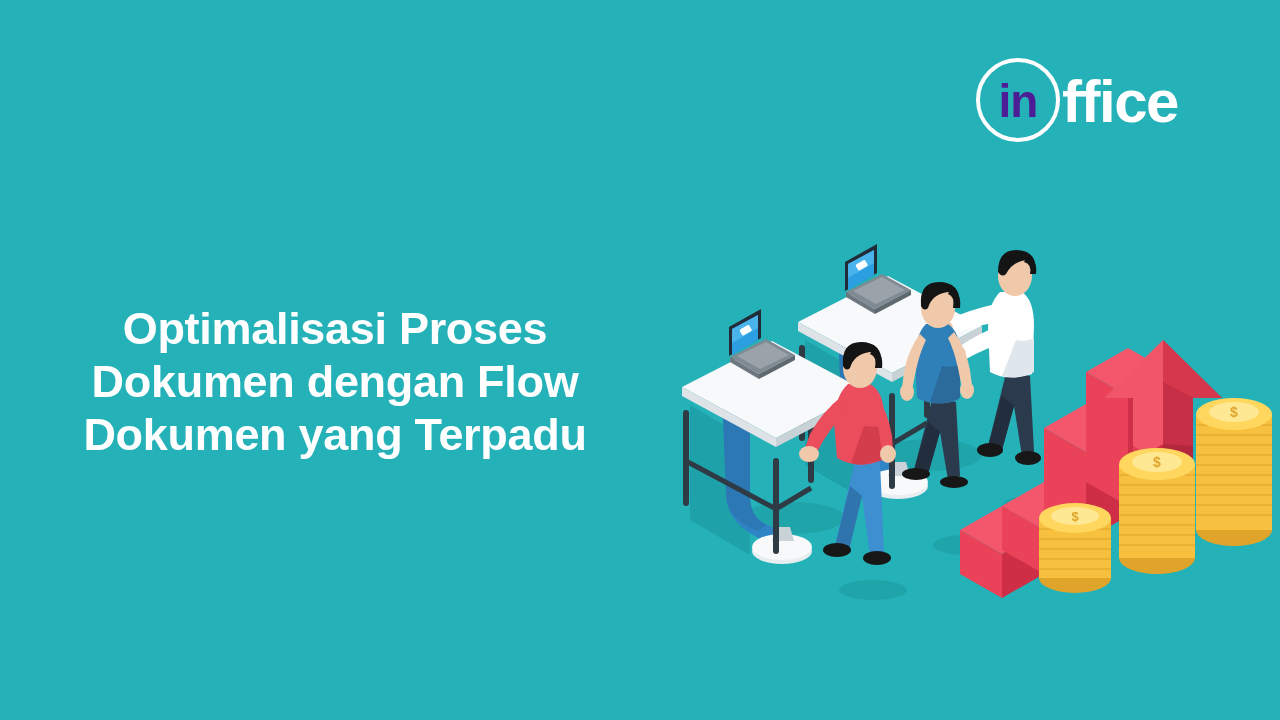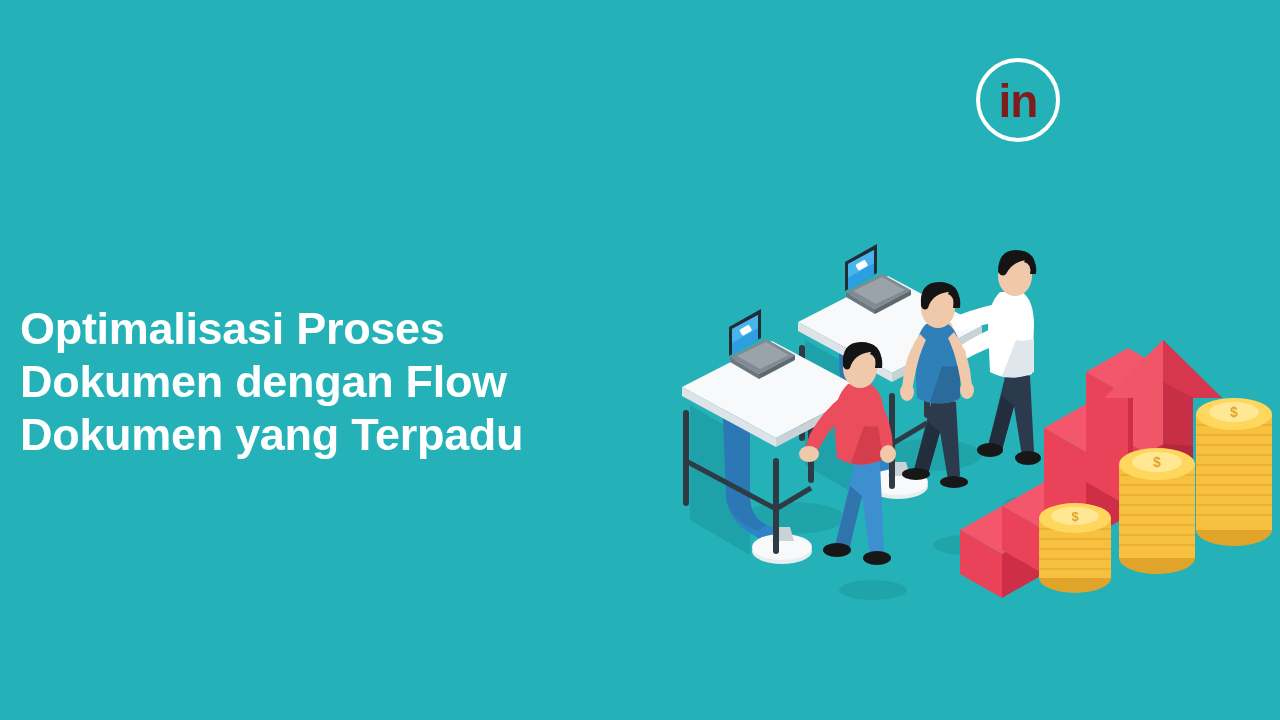--- a/index.html
+++ b/index.html
@@ -31,21 +31,21 @@
   .logo-mark {
     width: 84px;
     height: 84px;
     border: 4px solid #ffffff;
     border-radius: 50%;
     display: flex;
     align-items: center;
     justify-content: center;
   }
   .logo-mark-text {
-    color: #7f1d1d;
+    color: #4c1d95;
     font-size: 46px;
     font-weight: bold;
     line-height: 1;
     letter-spacing: -1px;
     transform: translateY(1px);
   }
   .logo-word {
     color: #ffffff;
     font-size: 60px;
     font-weight: bold;
@@ -54,21 +54,21 @@
     margin-left: 2px;
     transform: translateY(2px);
   }
 
   
   .headline {
     position: absolute;
     left: 20px;
     top: 272px;
     width: 630px;
-    text-align: left;
+    text-align: center;
     color: #ffffff;
     font-size: 45px;
     font-weight: bold;
     line-height: 53px;
     letter-spacing: -0.3px;
   }
   .headline .ln { display: block; white-space: nowrap; }
 
   
   .illustration {
@@ -82,20 +82,21 @@
 </style>
 </head>
 <body>
 
 <div class="banner" style="background: rgb(36, 178, 184);">
 
   <div class="logo">
     <div class="logo-mark">
       <span class="logo-mark-text">in</span>
     </div>
+    <span class="logo-word">ffice</span>
   </div>
 
   <h1 class="headline">
     <span class="ln">Optimalisasi Proses</span>
     <span class="ln">Dokumen dengan Flow</span>
     <span class="ln">Dokumen yang Terpadu</span>
   </h1>
 
   <div class="illustration">
     <svg viewBox="0 0 650 440" xmlns="http://www.w3.org/2000/svg">

